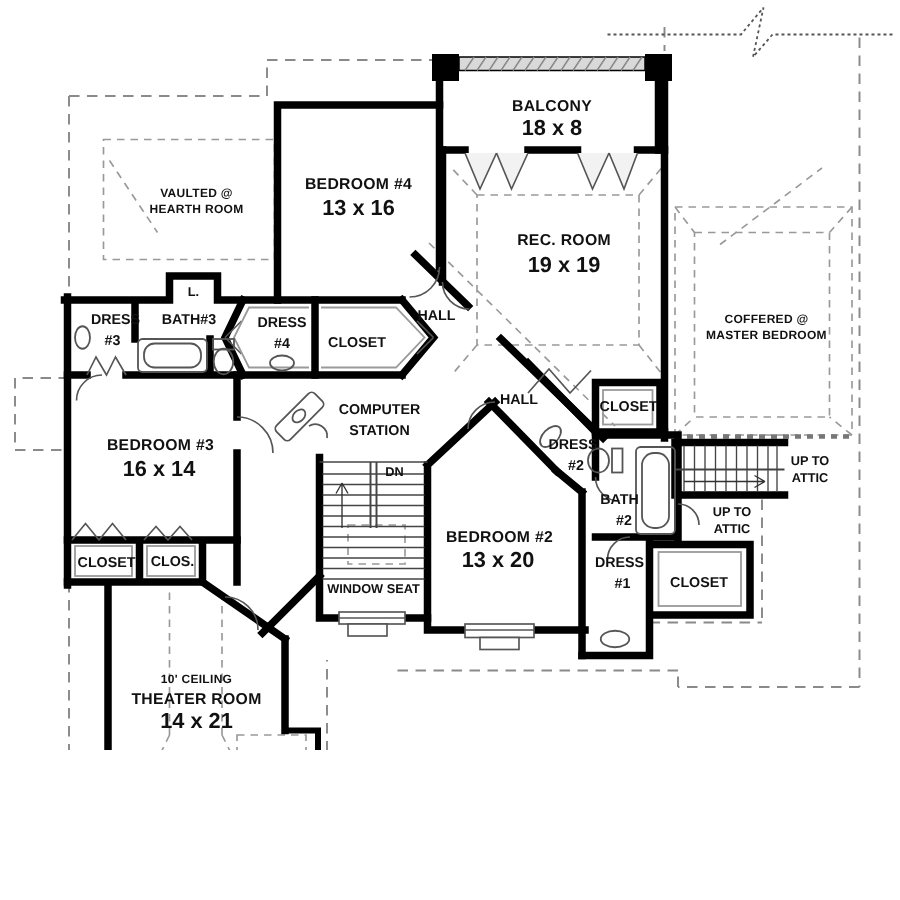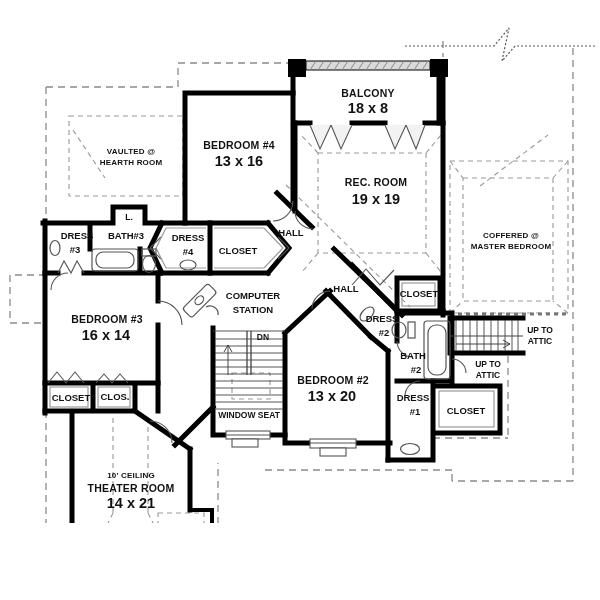--- a/index.html
+++ b/index.html
@@ -1,16 +1,16 @@
 <!DOCTYPE html>
 <html><head>
 <meta charset="utf-8">
 <style>
   html,body{margin:0;padding:0;background:#ffffff;}
-  .stage{width:600px;height:500px;position:relative;background:#fff;overflow:hidden;margin-top:23px;}
+  .stage{width:600px;height:500px;position:relative;background:#fff;overflow:hidden;}
   svg{display:block;}
   text{font-family:"Liberation Sans", sans-serif;font-weight:bold;fill:#111;}
   .rname{font-size:10.5px;letter-spacing:.2px;}
   .rdims{font-size:14.5px;}
   .small{font-size:9.5px;}
   .tiny{font-size:8px;letter-spacing:.2px;}
   .mini{font-size:8.5px;}
 </style>
 </head>
 <body>

